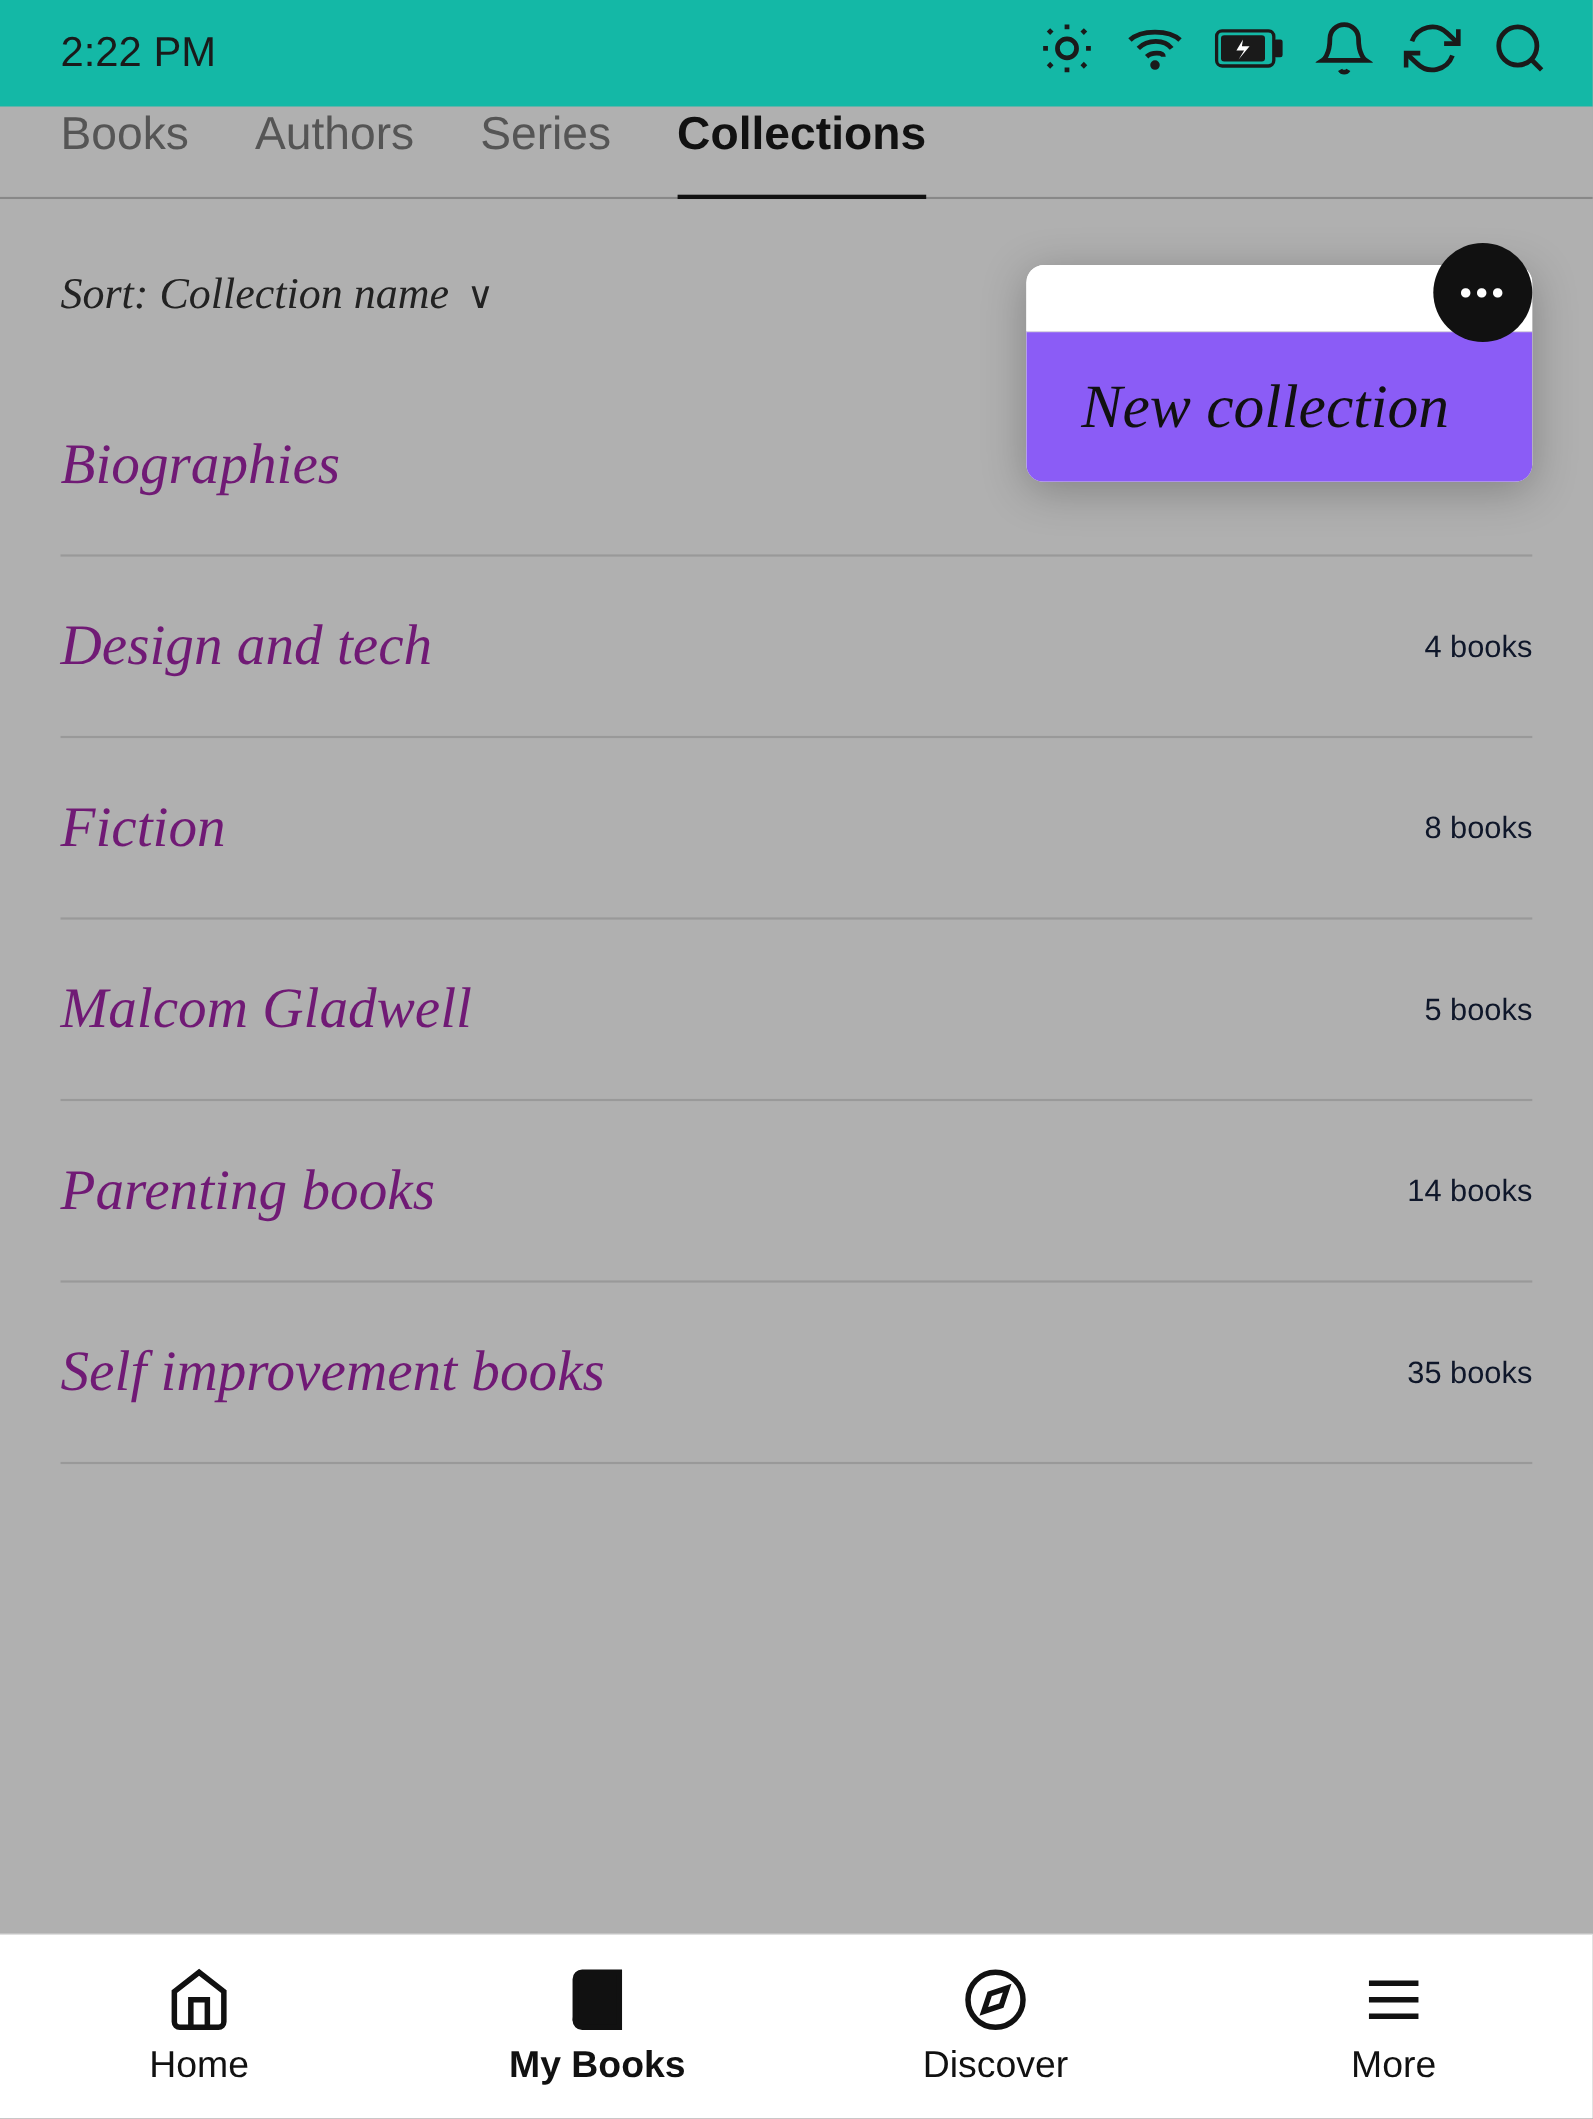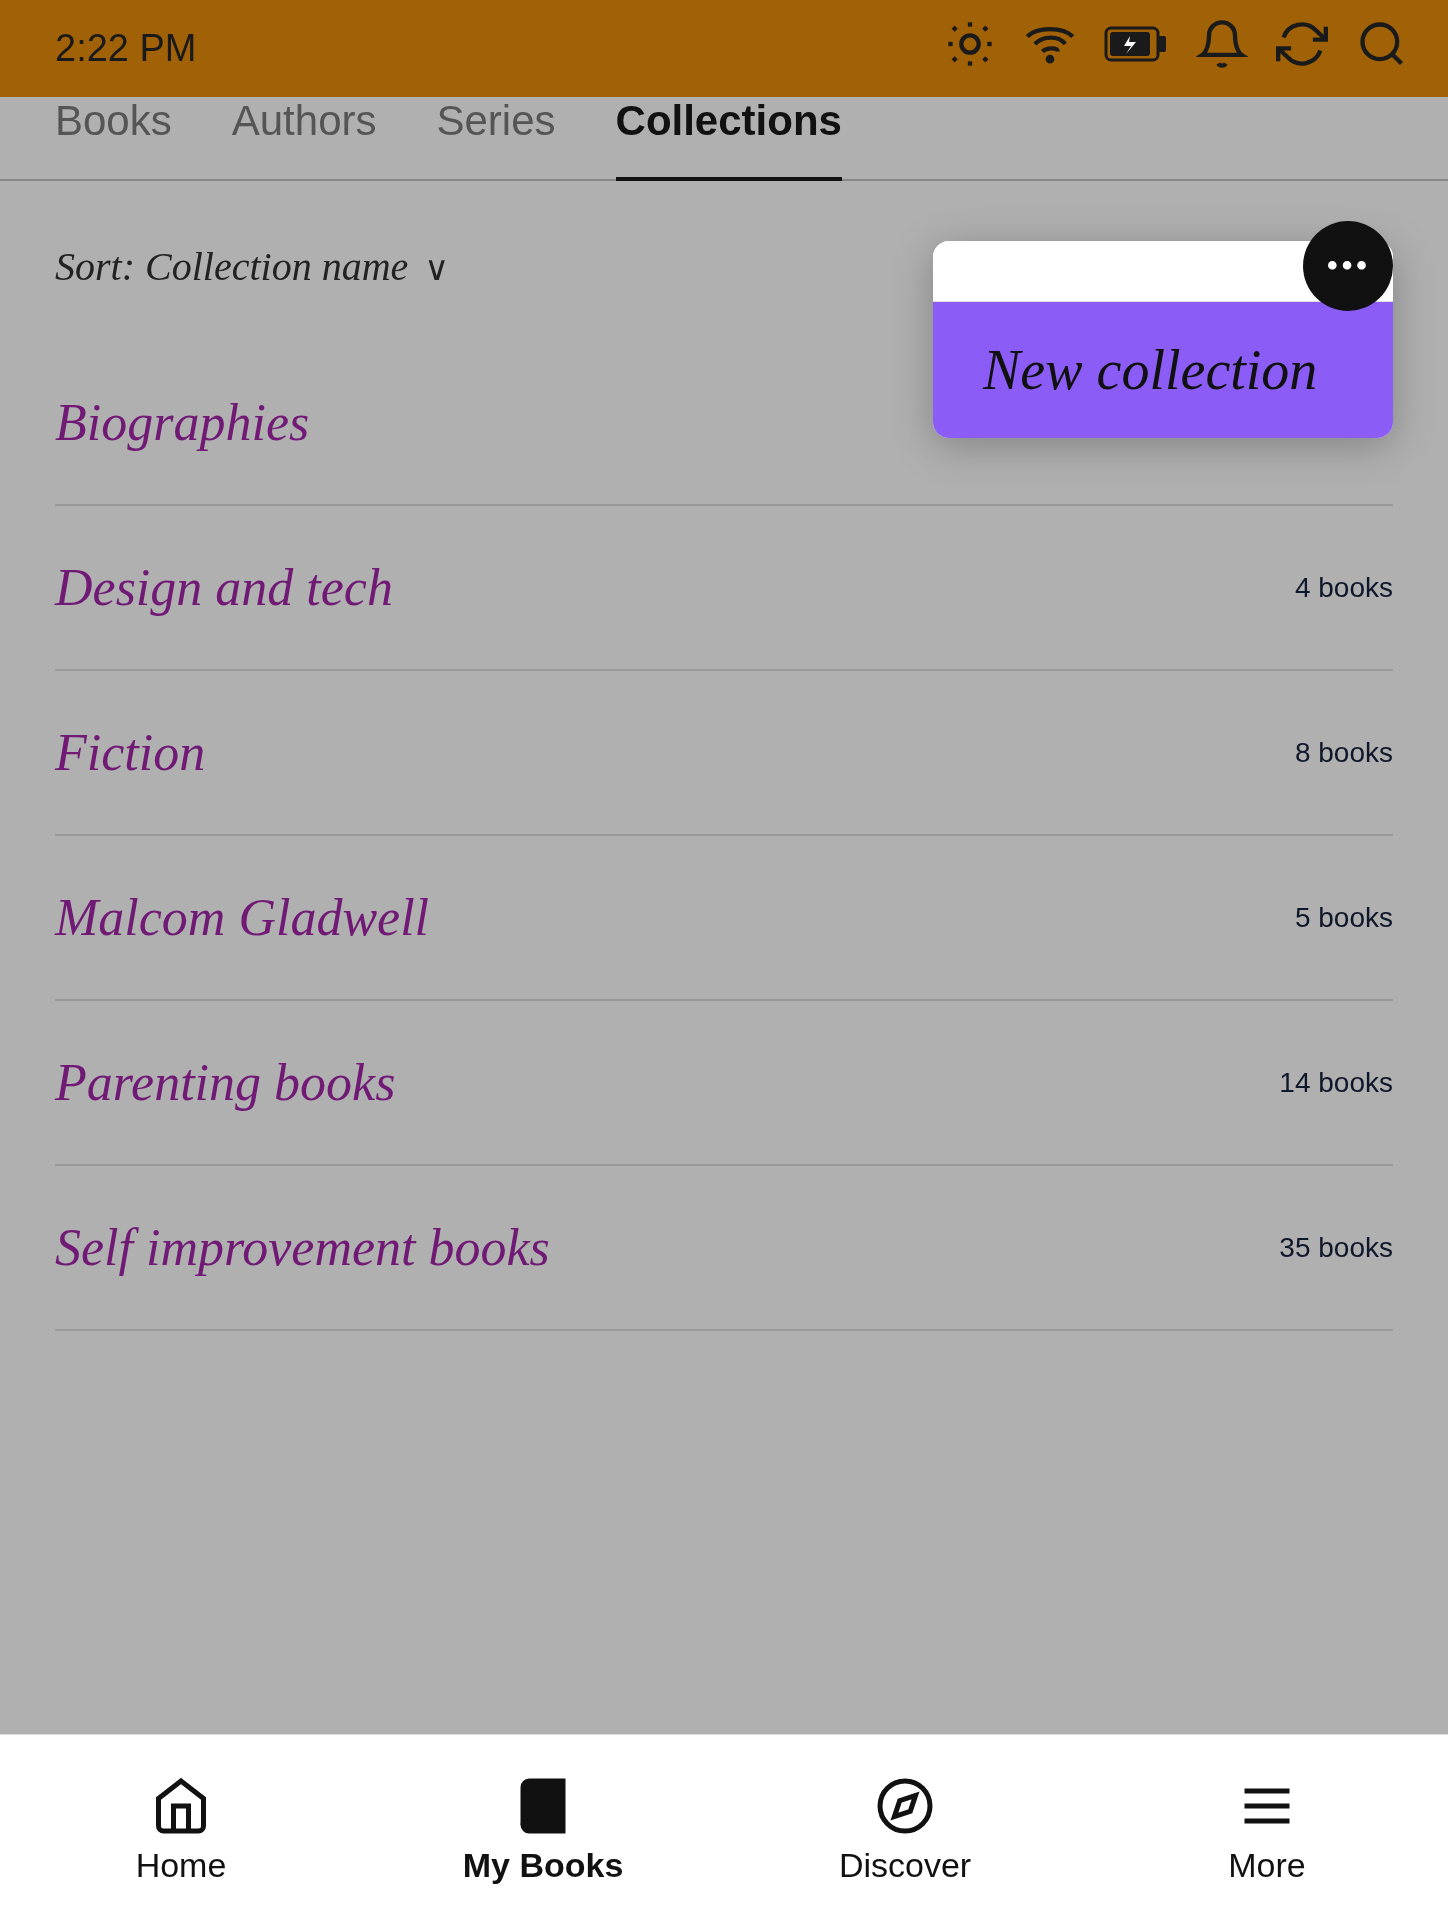--- a/index.html
+++ b/index.html
@@ -16,21 +16,21 @@
       position: relative;
       overflow: hidden;
     }
 
     
     .status-bar {
       display: flex;
       justify-content: space-between;
       align-items: center;
       padding: 18px 40px 18px 55px;
-      background-color: #a16207;
+      background-color: #14b8a6;
     }
 
     .status-time {
       font-size: 38px;
       font-weight: 500;
       font-family: -apple-system, sans-serif;
       color: #1a1a1a;
     }
 
     .status-icons {
@@ -179,21 +179,21 @@
       font-family: -apple-system, sans-serif;
       color: #0f172a;
     }
 
     
     .bottom-nav {
       position: absolute;
       bottom: 0;
       left: 0;
       right: 0;
-      height: 192px;
+      height: 168px;
       background-color: #fff;
       display: flex;
       align-items: center;
       justify-content: flex-end;
       border-top: 1px solid #ddd;
     }
 
     .bottom-nav-item {
       display: flex;
       flex-direction: column;

